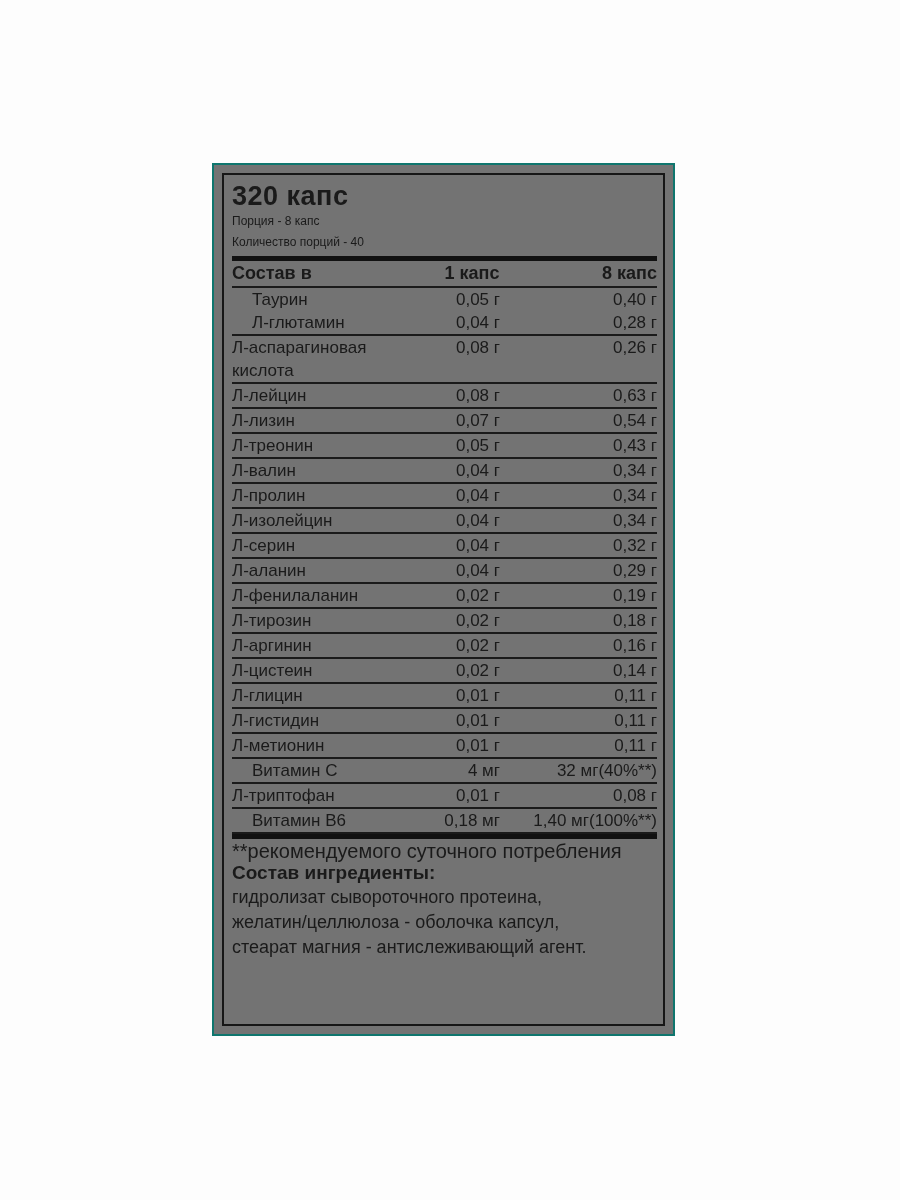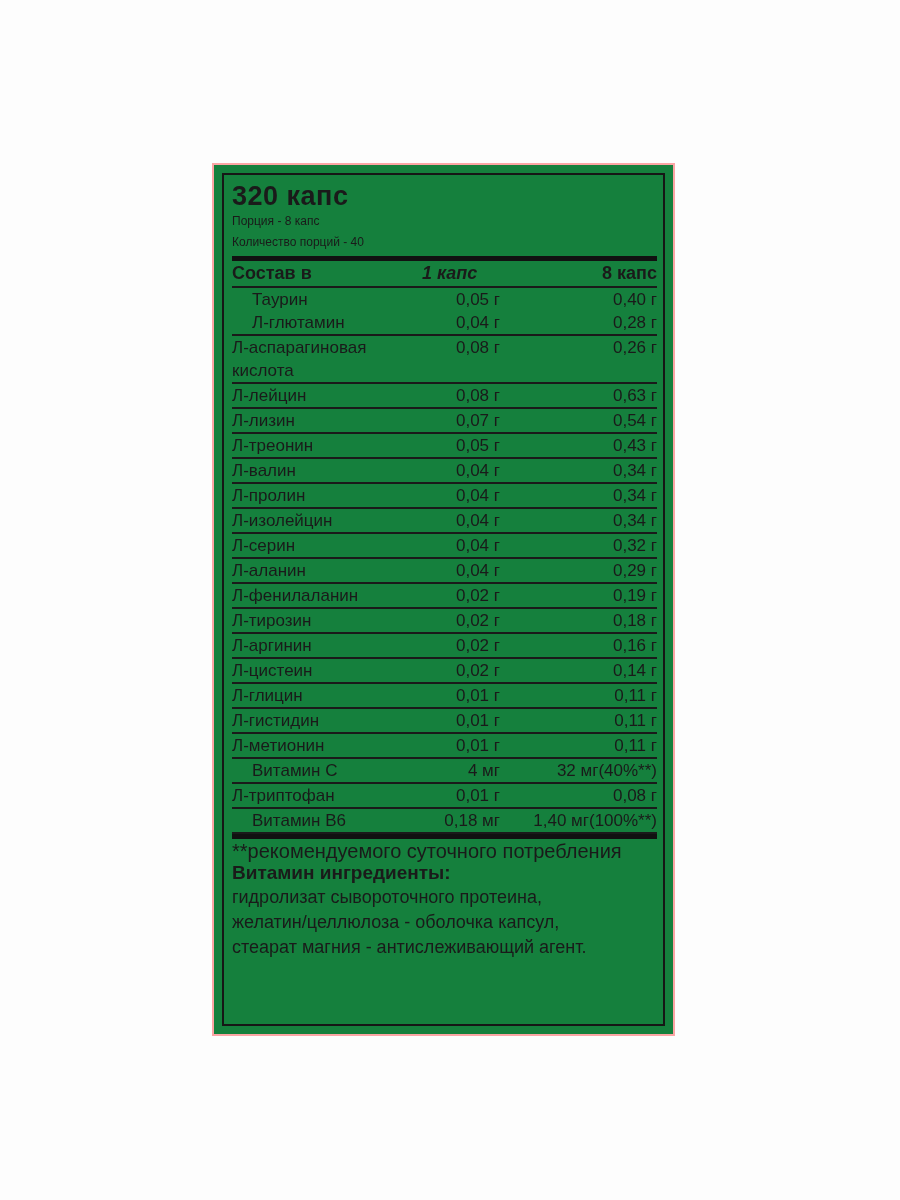--- a/index.html
+++ b/index.html
@@ -13,22 +13,22 @@
     background: #fdfdfd;
     font-family: "Liberation Sans", sans-serif;
     color: #1a1a1a;
   }
   .label-outer {
     position: absolute;
     left: 212px;
     top: 163px;
     width: 463px;
     height: 873px;
-    border: 2px solid #fca5a5;
-    background: #15803d;
+    border: 2px solid #0f766e;
+    background: #737373;
     box-sizing: border-box;
   }
   .label-inner {
     position: absolute;
     left: 8px;
     top: 8px;
     right: 8px;
     bottom: 8px;
     border: 2px solid #161616;
     box-sizing: border-box;
@@ -60,21 +60,21 @@
   table.comp col.col3 { width: auto; }
   table.comp th {
     font-size: 18px;
     font-weight: bold;
     line-height: 25px;
     padding: 0;
     border-bottom: 2px solid #1a1a1a;
     white-space: nowrap;
   }
   table.comp th.h1 { text-align: left; }
-  table.comp th.h2 { text-align: left; font-style: italic; }
+  table.comp th.h2 { text-align: center; }
   table.comp th.h3 { text-align: right; }
   table.comp td {
     font-size: 17px;
     line-height: 23px;
     padding: 0;
     vertical-align: top;
     white-space: nowrap;
   }
   table.comp tbody tr {
     border-bottom: 2px solid #1a1a1a;
@@ -237,19 +237,19 @@
         <td class="c2">0,18 мг</td>
         <td class="c3">1,40 мг(100%**)</td>
       </tr>
         </tbody>
     </table>
 
     <div class="thick-rule-bottom"></div>
 
     <div class="footnote">**рекомендуемого суточного потребления</div>
 
-    <div class="other-title">Витамин ингредиенты:</div>
+    <div class="other-title">Состав ингредиенты:</div>
     <div class="other-line">гидролизат сывороточного протеина,</div>
     <div class="other-line">желатин/целлюлоза - оболочка капсул,</div>
     <div class="other-line">стеарат магния - антислеживающий агент.</div>
 
   </div>
 </div>
 
 </body></html>

